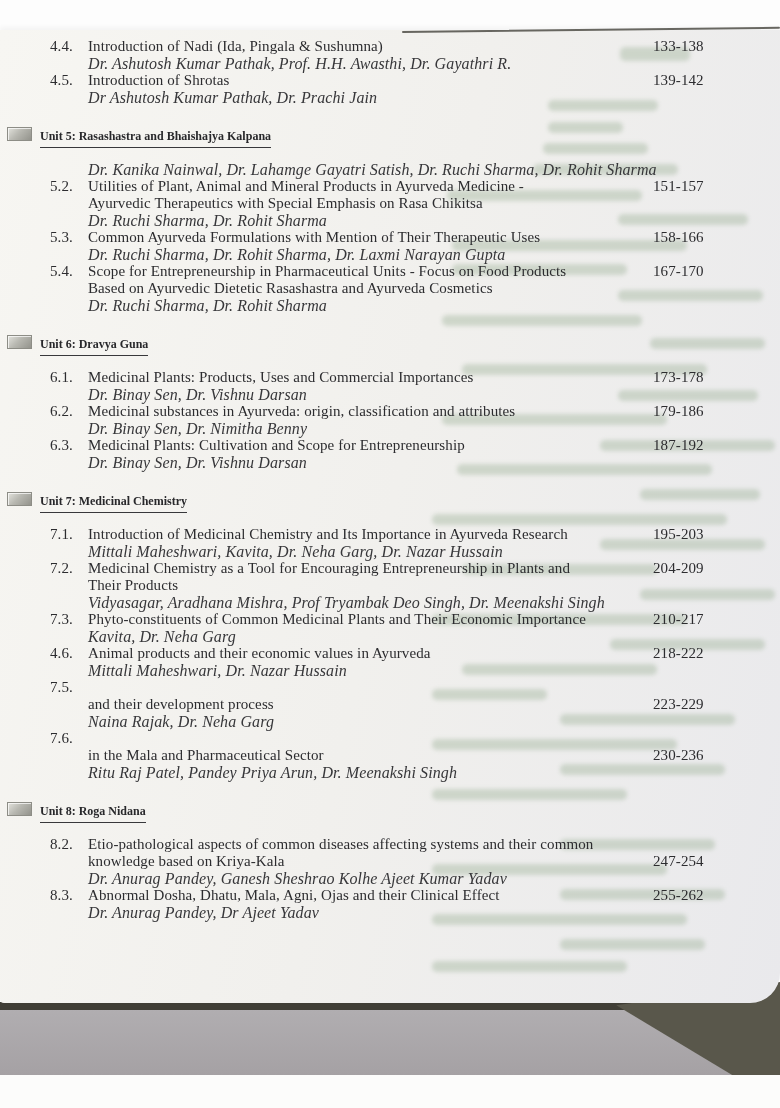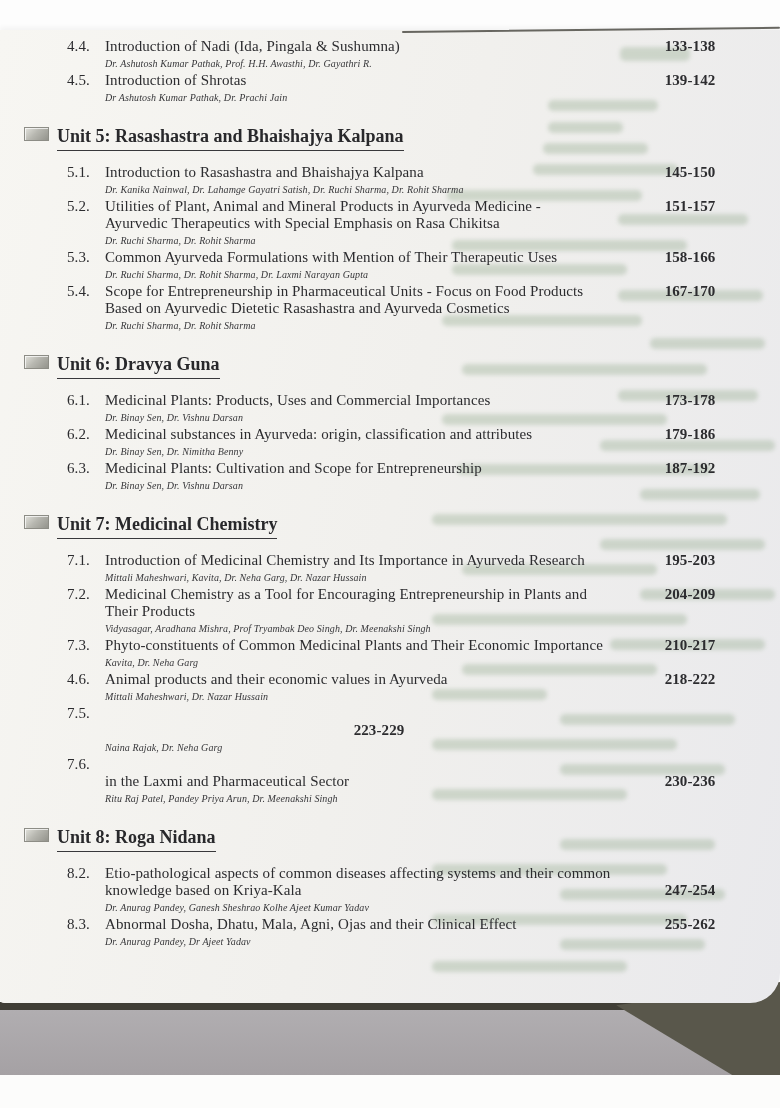--- a/index.html
+++ b/index.html
@@ -11,51 +11,50 @@
     overflow:hidden;
   }
   
   .page {
     position:absolute; left:0; top:30px; width:780px; height:973px;
     background:linear-gradient(102deg,#f7f6f2 0%,#f1f0ed 50%,#e9e9ec 100%);
     border-bottom-right-radius:30px;
     border-bottom-left-radius:4px;
     z-index:2; overflow:hidden;
     box-shadow:0 -3px 5px rgba(0,0,0,0.04);
-    padding-left:17px;
   }
   .content {
     position:relative; z-index:3;
     padding:8px 53px 0 50px;
     color:#2c2c2f;
   }
   .row {
     display:grid;
     grid-template-columns:38px 1fr 74px;
     line-height:17px;
     font-size:15px;
     letter-spacing:.1px;
   }
   .num { }
   .title { }
-  .pages { text-align:center;font-weight:bold; }
+  .pages { text-align:left; }
   .authors {
     font-style:italic;
-    font-size:10px;
+    font-size:16px;
     color:#37373a;
   }
   .span2 { grid-column:2 / 4; }
   .unit-head {
     position:relative;
     margin:20px 0 13px -10px;
   }
   .unit-title {
     display:inline-block;
     font-weight:bold;
-    font-size:18px;
+    font-size:12px;
     color:#28282b;
     border-bottom:1.6px solid #38383b;
     padding-bottom:3px;
   }
   .bullet {
     position:absolute; left:-33px; top:1px;
     width:25px; height:14px;
     background:linear-gradient(135deg,#e3e3dd 0%,#b8b8b1 45%,#93938c 100%);
     border:1px solid #8d8d86;
     box-shadow:inset 1px 1px 0 rgba(255,255,255,.7);
@@ -123,25 +122,20 @@
           <div class="row">
             <span class="num"></span>
             <span class="title authors span2">Dr Ashutosh Kumar Pathak, Dr. Prachi Jain</span>
           </div>
         </div>
       </div>
     <div id="units">
         <div class="unit-head"><span class="bullet"></span><span class="unit-title">Unit 5: Rasashastra and Bhaishajya Kalpana</span></div>
         <div class="entry">
           <div class="row">
-            <span class="num">5.1.</span>
-            <span class="title">Introduction to Rasashastra and Bhaishajya Kalpana</span>
-            <span class="pages">145-150</span>
-          </div>
-          <div class="row">
             <span class="num"></span>
             <span class="title authors span2">Dr. Kanika Nainwal, Dr. Lahamge Gayatri Satish, Dr. Ruchi Sharma, Dr. Rohit Sharma</span>
           </div>
         </div>
         <div class="entry">
           <div class="row">
             <span class="num">5.2.</span>
             <span class="title">Utilities of Plant, Animal and Mineral Products in Ayurveda Medicine -</span>
             <span class="pages">151-157</span>
           </div>
@@ -266,35 +260,36 @@
             <span class="title authors span2">Mittali Maheshwari, Dr. Nazar Hussain</span>
           </div>
         </div>
         <div class="entry">
           <div class="row">
             <span class="num">7.5.</span>
             <span class="pages"></span>
           </div>
           <div class="row">
             <span class="num"></span>
+            <span class="title">and their development process</span>
             <span class="pages">223-229</span>
           </div>
           <div class="row">
             <span class="num"></span>
             <span class="title authors span2">Naina Rajak, Dr. Neha Garg</span>
           </div>
         </div>
         <div class="entry">
           <div class="row">
             <span class="num">7.6.</span>
             <span class="pages"></span>
           </div>
           <div class="row">
             <span class="num"></span>
-            <span class="title">in the Laxmi and Pharmaceutical Sector</span>
+            <span class="title">in the Mala and Pharmaceutical Sector</span>
             <span class="pages">230-236</span>
           </div>
           <div class="row">
             <span class="num"></span>
             <span class="title authors span2">Ritu Raj Patel, Pandey Priya Arun, Dr. Meenakshi Singh</span>
           </div>
         </div>
         <div class="unit-head"><span class="bullet"></span><span class="unit-title">Unit 8: Roga Nidana</span></div>
         <div class="entry">
           <div class="row">

